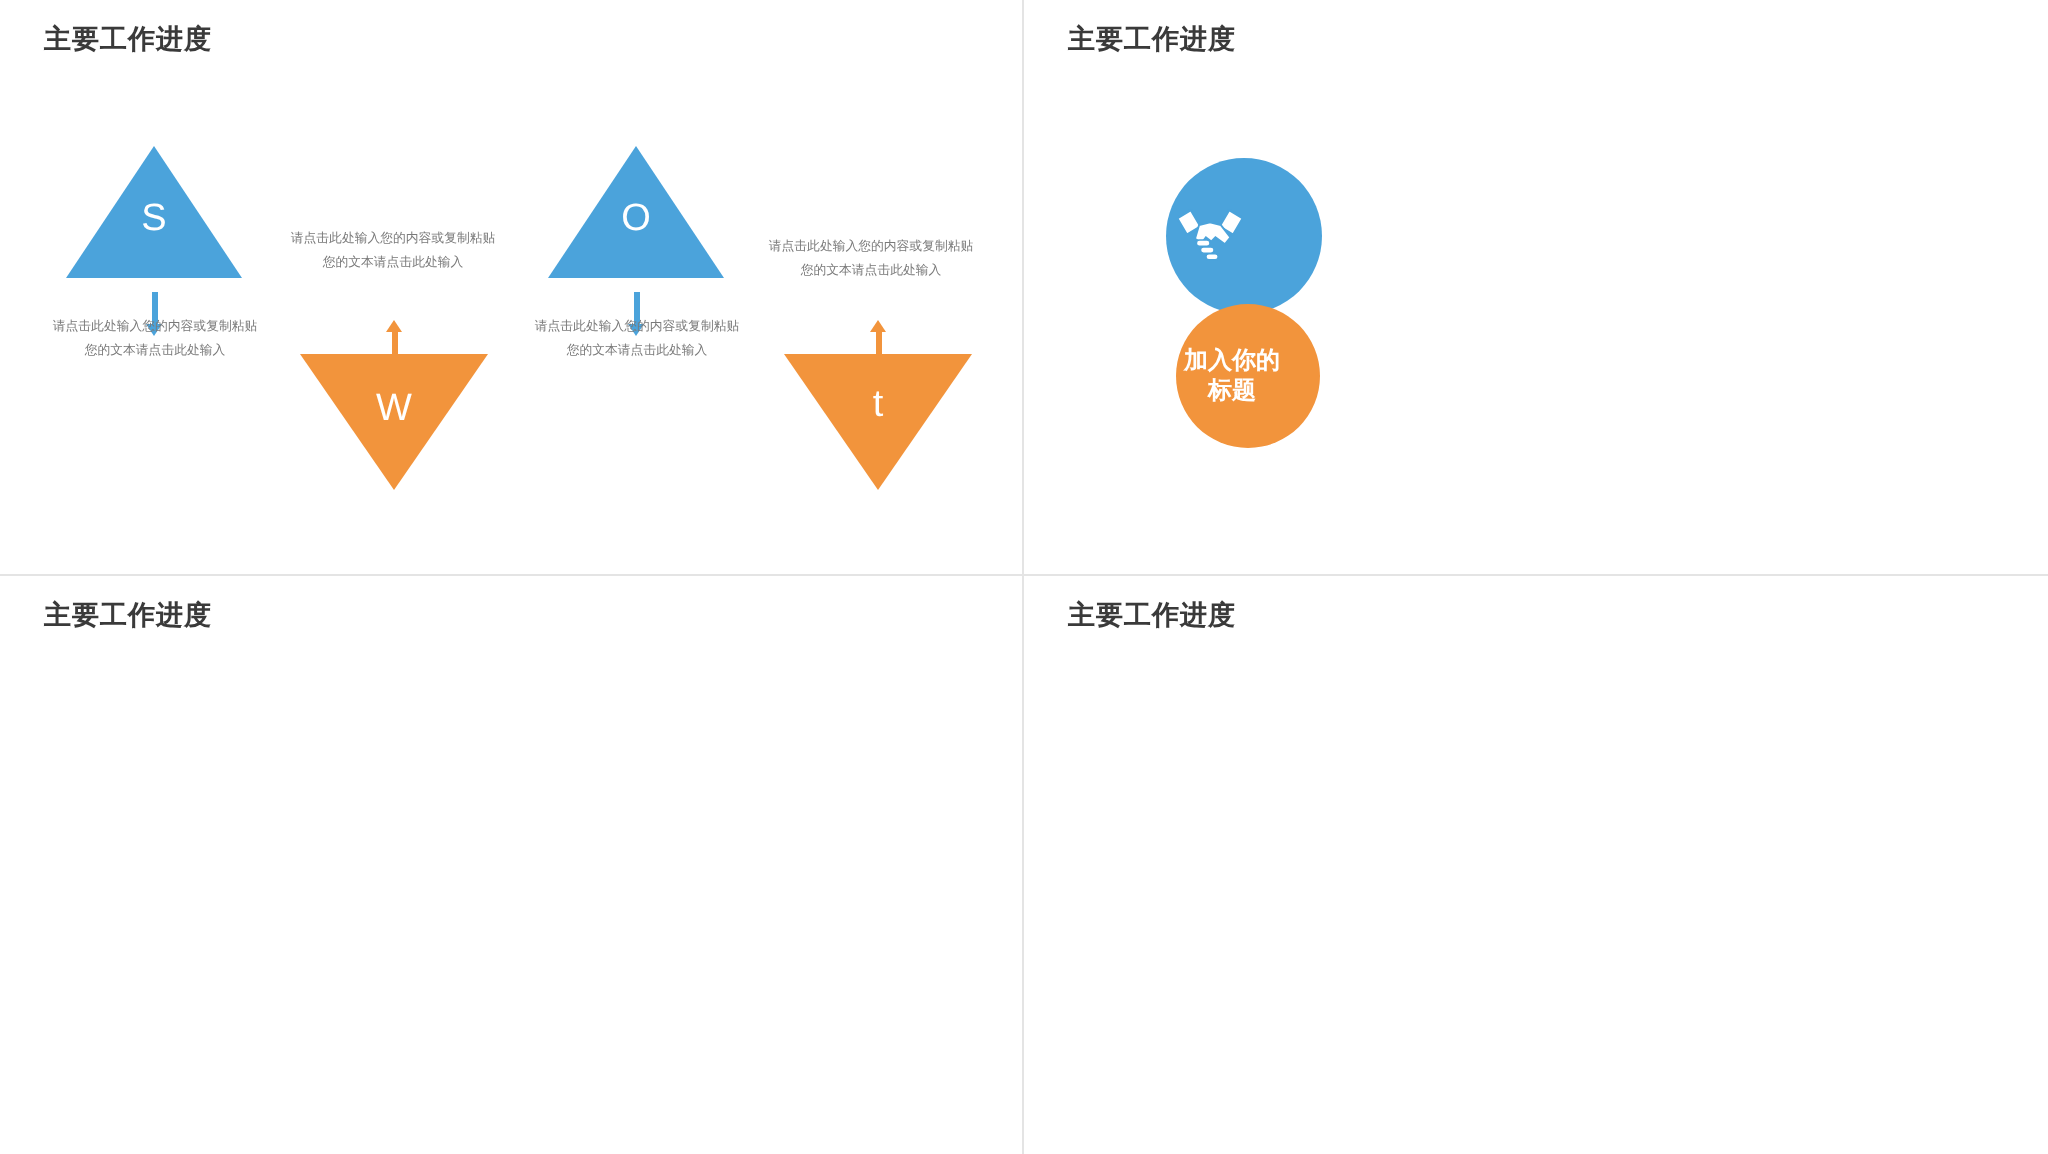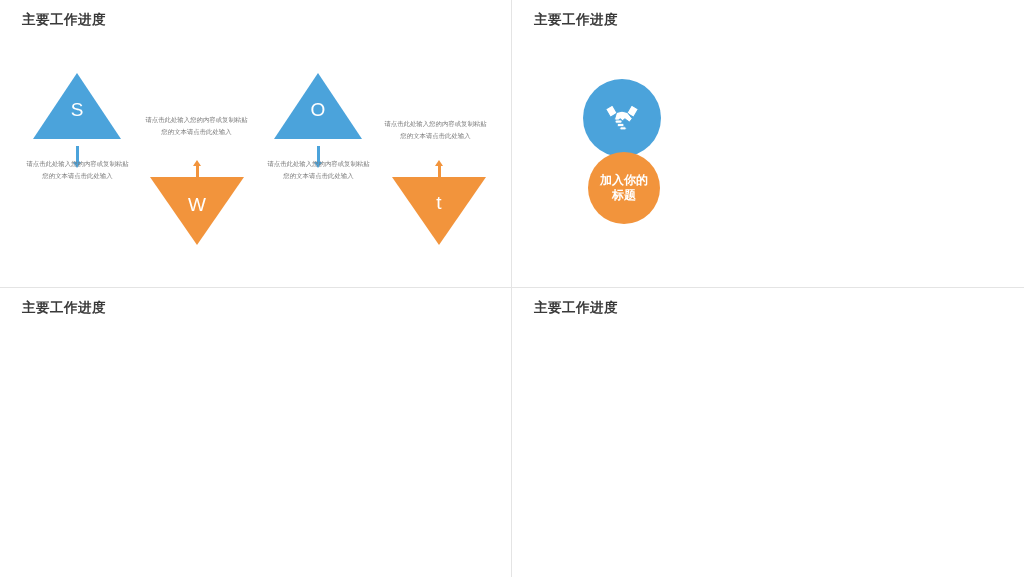--- a/index.html
+++ b/index.html
@@ -77,21 +77,21 @@
     border-right: 4.5px solid transparent;
   }
   .arrow.down::after { bottom: -6px; border-top: 6px solid currentColor; }
   .arrow.up::after   { top: -6px;  border-bottom: 6px solid currentColor; }
   .arrow i { display:block; width:100%; height:100%; background: currentColor; }
 
   
   .circ {
     position: absolute;
     border-radius: 50%;
-    display: flex; align-items: center; justify-content: center;
+    display: flex; align-items: center; justify-content: flex-start;
   }
   .circ-label {
     color: #fff; font-size: 12px; font-weight: bold;
     text-align: center; line-height: 1.25; width: 56px;
   }
 </style>
 </head>
 <body>
 
 <div class="grid">

